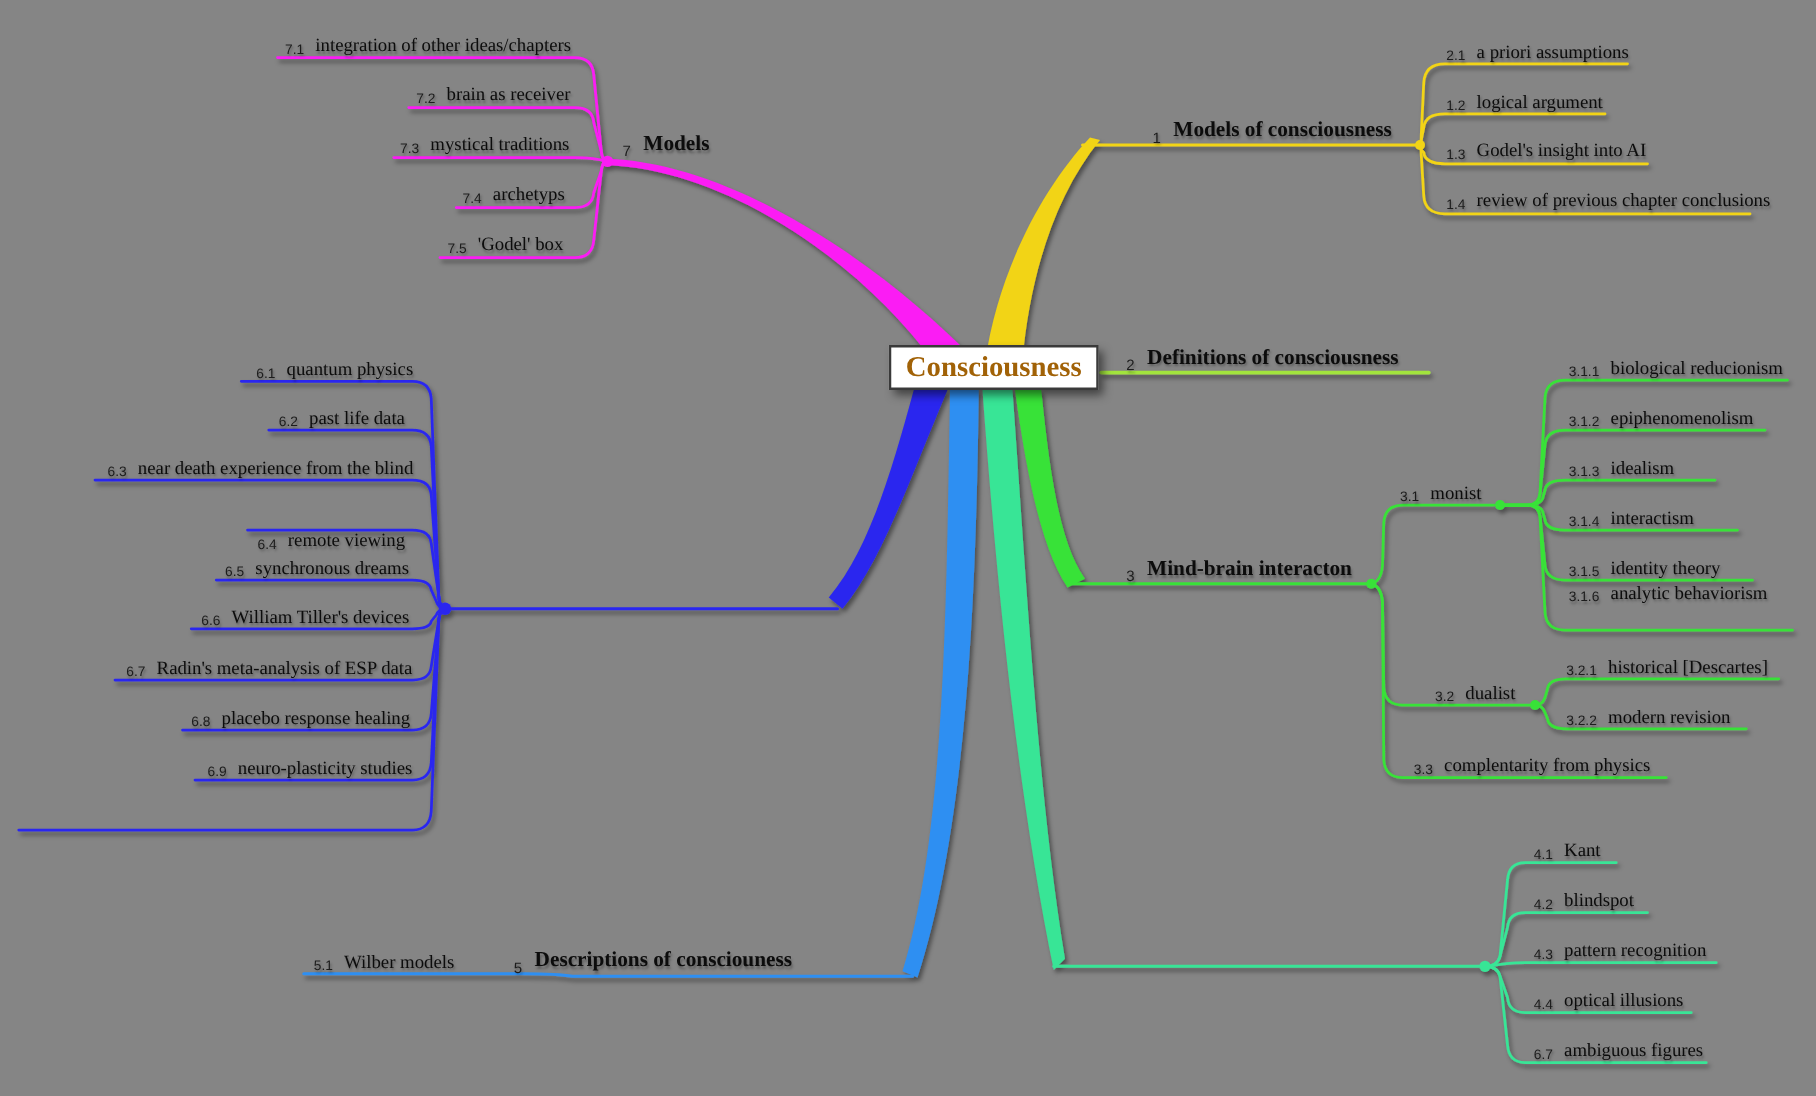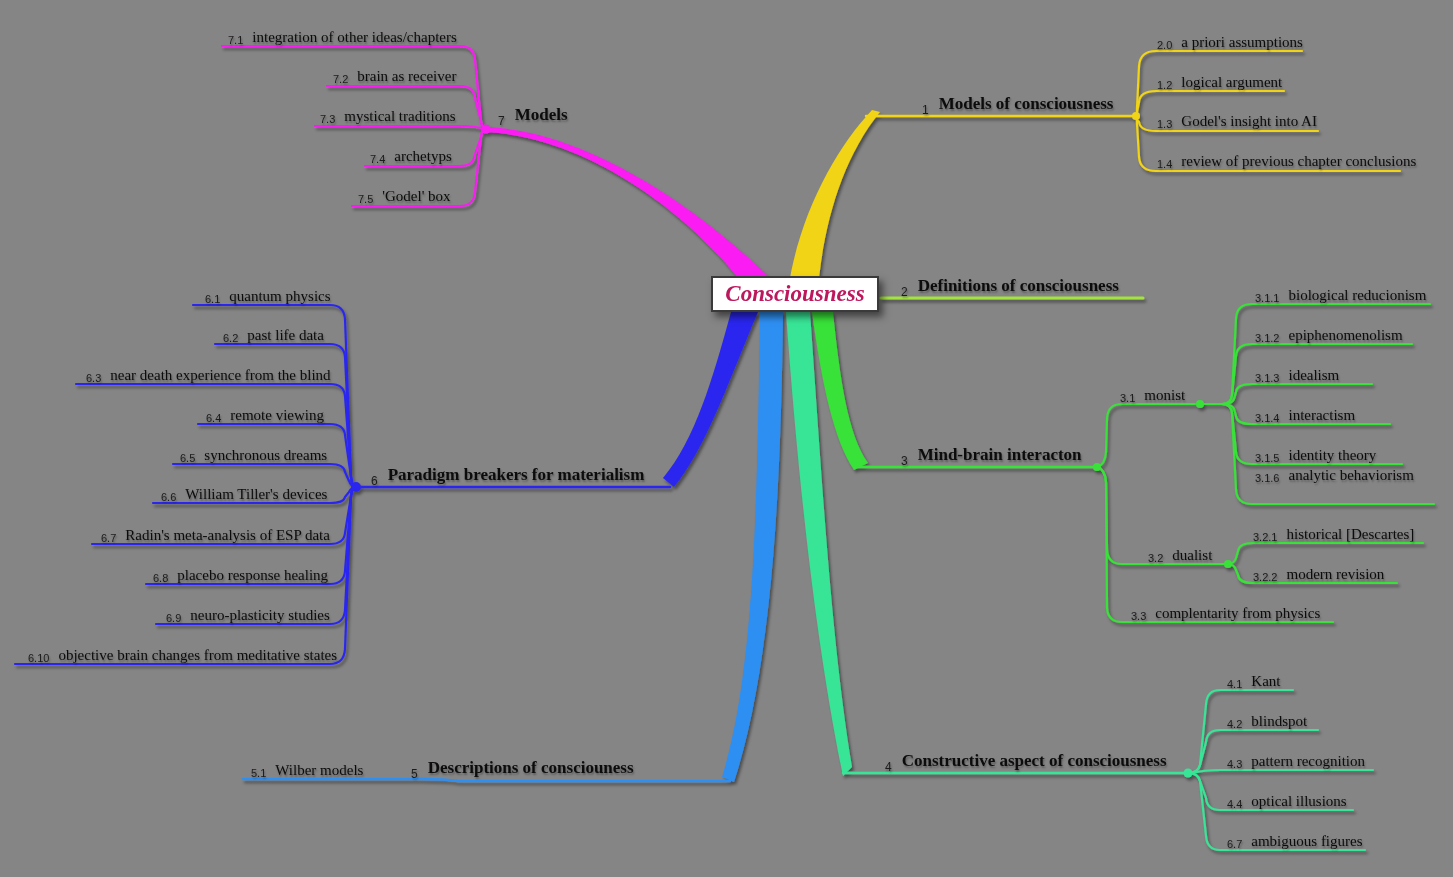--- a/index.html
+++ b/index.html
@@ -10,21 +10,21 @@
   .node .num{font-family:"Liberation Sans",sans-serif;font-size:11px;color:#1c1c1c;
              position:relative;top:2px;margin-right:9px;
              text-shadow:1px 2px 2px rgba(0,0,0,.30);margin-top:40px;}
   .node .txt{font-size:15px;color:#0c0c0c;text-shadow:1px 2px 2px rgba(0,0,0,.30);margin-top:40px;}
   .node-main .num{font-size:12px;top:5px;margin-right:10px;}
   .node-main .txt{font-size:17px;font-weight:bold;}
   .center-node{position:absolute;left:711px;top:276px;width:168px;height:36px;z-index:3;
                background:#ffffff;border:2px solid #3a3a3a;box-sizing:border-box;
                box-shadow:4px 5px 7px rgba(0,0,0,.5);
                display:flex;align-items:center;justify-content:center;
-               font-weight:bold;font-size:23px;color:#be185d;font-style:italic;}
+               font-weight:bold;font-size:23px;color:#a16207;}
 </style>
 </head>
 <body>
 
 <div class="canvas">
 
 <svg class="links" width="1453" height="877" viewBox="0 0 1453 877">
   <defs>
     <filter id="sh" x="-3%" y="-3%" width="108%" height="110%">
       <feDropShadow dx="2" dy="3" stdDeviation="1.6" flood-color="#000000" flood-opacity="0.42"></feDropShadow>
@@ -97,21 +97,21 @@
 </svg>
 
 <div class="center-node">
       <span>Consciousness</span>
     </div>
 
 <div class="node node-main" style="left:922px;top:94px">
   <span class="num">1</span><span class="txt">Models of consciousness</span>
 </div>
 <div class="node" style="left:1157px;top:33px">
-  <span class="num">2.0</span><span class="txt">a priori assumptions</span>
+  <span class="num">2.1</span><span class="txt">a priori assumptions</span>
 </div>
 <div class="node" style="left:1157px;top:73px">
   <span class="num">1.2</span><span class="txt">logical argument</span>
 </div>
 <div class="node" style="left:1157px;top:112px">
   <span class="num">1.3</span><span class="txt">Godel's insight into AI</span>
 </div>
 <div class="node" style="left:1157px;top:152px">
   <span class="num">1.4</span><span class="txt">review of previous chapter conclusions</span>
 </div>
@@ -150,23 +150,20 @@
 <div class="node" style="left:1253px;top:525px">
   <span class="num">3.2.1</span><span class="txt">historical [Descartes]</span>
 </div>
 <div class="node" style="left:1253px;top:565px">
   <span class="num">3.2.2</span><span class="txt">modern revision</span>
 </div>
 <div class="node" style="left:1131px;top:604px">
   <span class="num">3.3</span><span class="txt">complentarity from physics</span>
 </div>
 
-<div class="node node-main" style="left:885px;top:751px">
-  <span class="num">4</span><span class="txt">Constructive aspect of consciousness</span>
-</div>
 <div class="node" style="left:1227px;top:672px">
   <span class="num">4.1</span><span class="txt">Kant</span>
 </div>
 <div class="node" style="left:1227px;top:712px">
   <span class="num">4.2</span><span class="txt">blindspot</span>
 </div>
 <div class="node" style="left:1227px;top:752px">
   <span class="num">4.3</span><span class="txt">pattern recognition</span>
 </div>
 <div class="node" style="left:1227px;top:792px">
@@ -176,53 +173,47 @@
   <span class="num">6.7</span><span class="txt">ambiguous figures</span>
 </div>
 
 <div class="node node-main" style="left:411px;top:758px">
   <span class="num">5</span><span class="txt">Descriptions of consciouness</span>
 </div>
 <div class="node" style="left:251px;top:761px">
   <span class="num">5.1</span><span class="txt">Wilber models</span>
 </div>
 
-<div class="node node-main" style="left:371px;top:465px">
-  <span class="num">6</span><span class="txt">Paradigm breakers for materialism</span>
-</div>
 <div class="node" style="left:205px;top:287px">
   <span class="num">6.1</span><span class="txt">quantum physics</span>
 </div>
 <div class="node" style="left:223px;top:326px">
   <span class="num">6.2</span><span class="txt">past life data</span>
 </div>
 <div class="node" style="left:86px;top:366px">
   <span class="num">6.3</span><span class="txt">near death experience from the blind</span>
 </div>
-<div class="node" style="left:206px;top:406px">
+<div class="node" style="left:206px;top:424px">
   <span class="num">6.4</span><span class="txt">remote viewing</span>
 </div>
 <div class="node" style="left:180px;top:446px">
   <span class="num">6.5</span><span class="txt">synchronous dreams</span>
 </div>
 <div class="node" style="left:161px;top:485px">
   <span class="num">6.6</span><span class="txt">William Tiller's devices</span>
 </div>
 <div class="node" style="left:101px;top:526px">
   <span class="num">6.7</span><span class="txt">Radin's meta-analysis of ESP data</span>
 </div>
 <div class="node" style="left:153px;top:566px">
   <span class="num">6.8</span><span class="txt">placebo response healing</span>
 </div>
 <div class="node" style="left:166px;top:606px">
   <span class="num">6.9</span><span class="txt">neuro-plasticity studies</span>
 </div>
-<div class="node" style="left:28px;top:646px">
-  <span class="num">6.10</span><span class="txt">objective brain changes from meditative states</span>
-</div>
 
 <div class="node node-main" style="left:498px;top:105px">
   <span class="num">7</span><span class="txt">Models</span>
 </div>
 <div class="node" style="left:228px;top:28px">
   <span class="num">7.1</span><span class="txt">integration of other ideas/chapters</span>
 </div>
 <div class="node" style="left:333px;top:67px">
   <span class="num">7.2</span><span class="txt">brain as receiver</span>
 </div>

